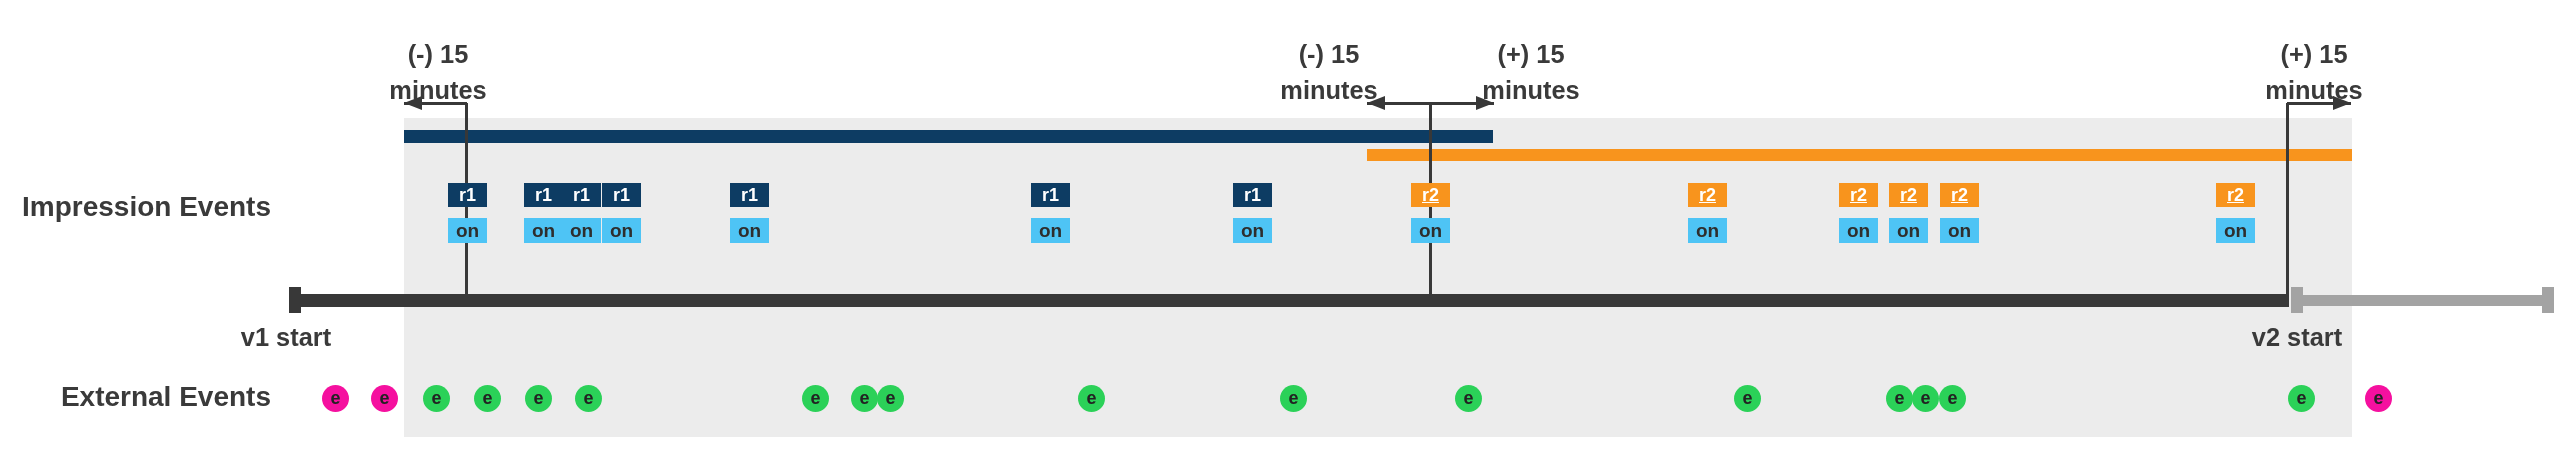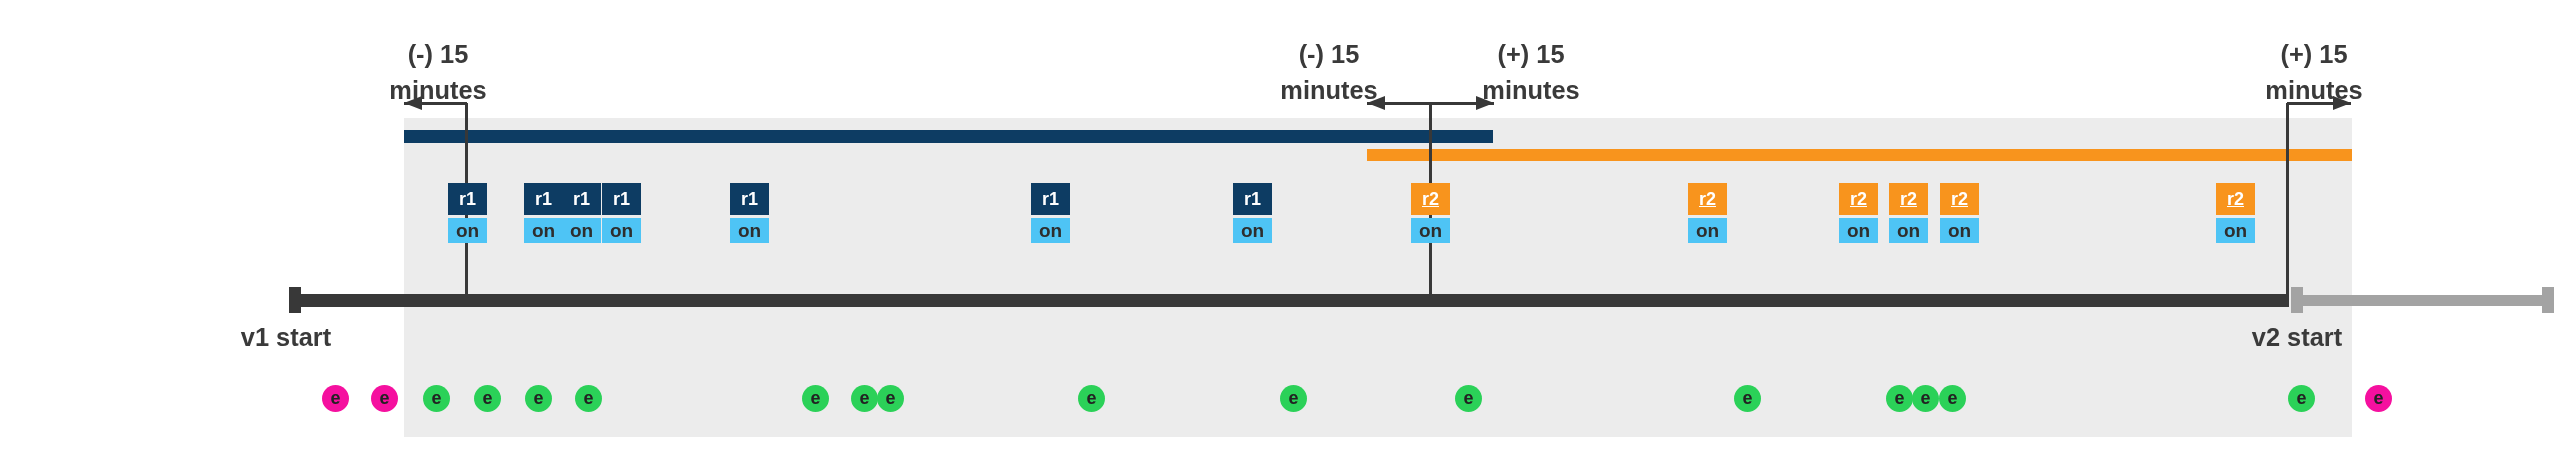--- a/index.html
+++ b/index.html
@@ -28,21 +28,21 @@
   .ann-label { position: absolute; top: 19px; transform: translateX(-50%);
                text-align: center; font-size: 25.4px; font-weight: 600;
                color: var(--text, #3a3a3a); line-height: 36px; white-space: nowrap; z-index: 4; margin-top: 17px; }
 
   .row-label { position: absolute; left: 0; width: 271px; text-align: right;
                font-size: 28px; font-weight: 600; color: var(--text, #3a3a3a);
                line-height: 34px; z-index: 4; }
   #impression-label { top: 190px; }
   #external-label { top: 380px; }
 
-  .evt-box { position: absolute; top: 183px; width: 39px; height: 32px; z-index: 5;
+  .evt-box { position: absolute; top: 183px; width: 39px; height: 24px; z-index: 5;
              color: #ffffff; font-size: 18px; font-weight: 600;
              display: flex; align-items: center; justify-content: center; }
   .evt-box.r1 { background: var(--r1, #0d3c63); }
   .evt-box.r2 { background: var(--r2, #f8941d); text-decoration: underline; }
   .evt-on { position: absolute; top: 218px; width: 39px; height: 25.4px; z-index: 5;
             background: var(--on, #4ec4f5); color: #2e2e2e; font-size: 19px; font-weight: 600;
             display: flex; align-items: center; justify-content: center; }
 
   .tl-bar { position: absolute; z-index: 2; }
   #timeline-dark { background: var(--timeline-dark, #383838); }
@@ -63,20 +63,22 @@
 </style>
 </head>
 <body>
 
 <div id="canvas">
   <div id="panel" class="panel" style="left: 404px; top: 118px; width: 1948px; height: 319px;"></div>
 
   <div id="v1-bar" class="bar" style="left: 404px; top: 130px; width: 1089px; height: 13px;"></div>
   <div id="v2-bar" class="bar" style="left: 1367px; top: 149px; width: 985px; height: 12.2px;"></div>
 
+  <div id="impression-label" class="row-label">Impression Events</div>
+  <div id="external-label" class="row-label">External Events</div>
 
   <div id="timeline-dark" class="tl-bar" style="left: 294px; top: 294px; width: 1995px; height: 13px;"></div>
   <div id="timeline-gray" class="tl-bar" style="left: 2291px; top: 295px; width: 263px; height: 11.3px;"></div>
 
   <div id="v1-start-label" class="start-label" style="left: 286px;">v1 start</div>
   <div id="v2-start-label" class="start-label" style="left: 2297px;">v2 start</div>
 
   <div id="dynamic-root">
       <div class="tl-tick dark" style="left: 289px;"></div>
       <div class="tl-tick gray" style="left: 2291px;"></div>

